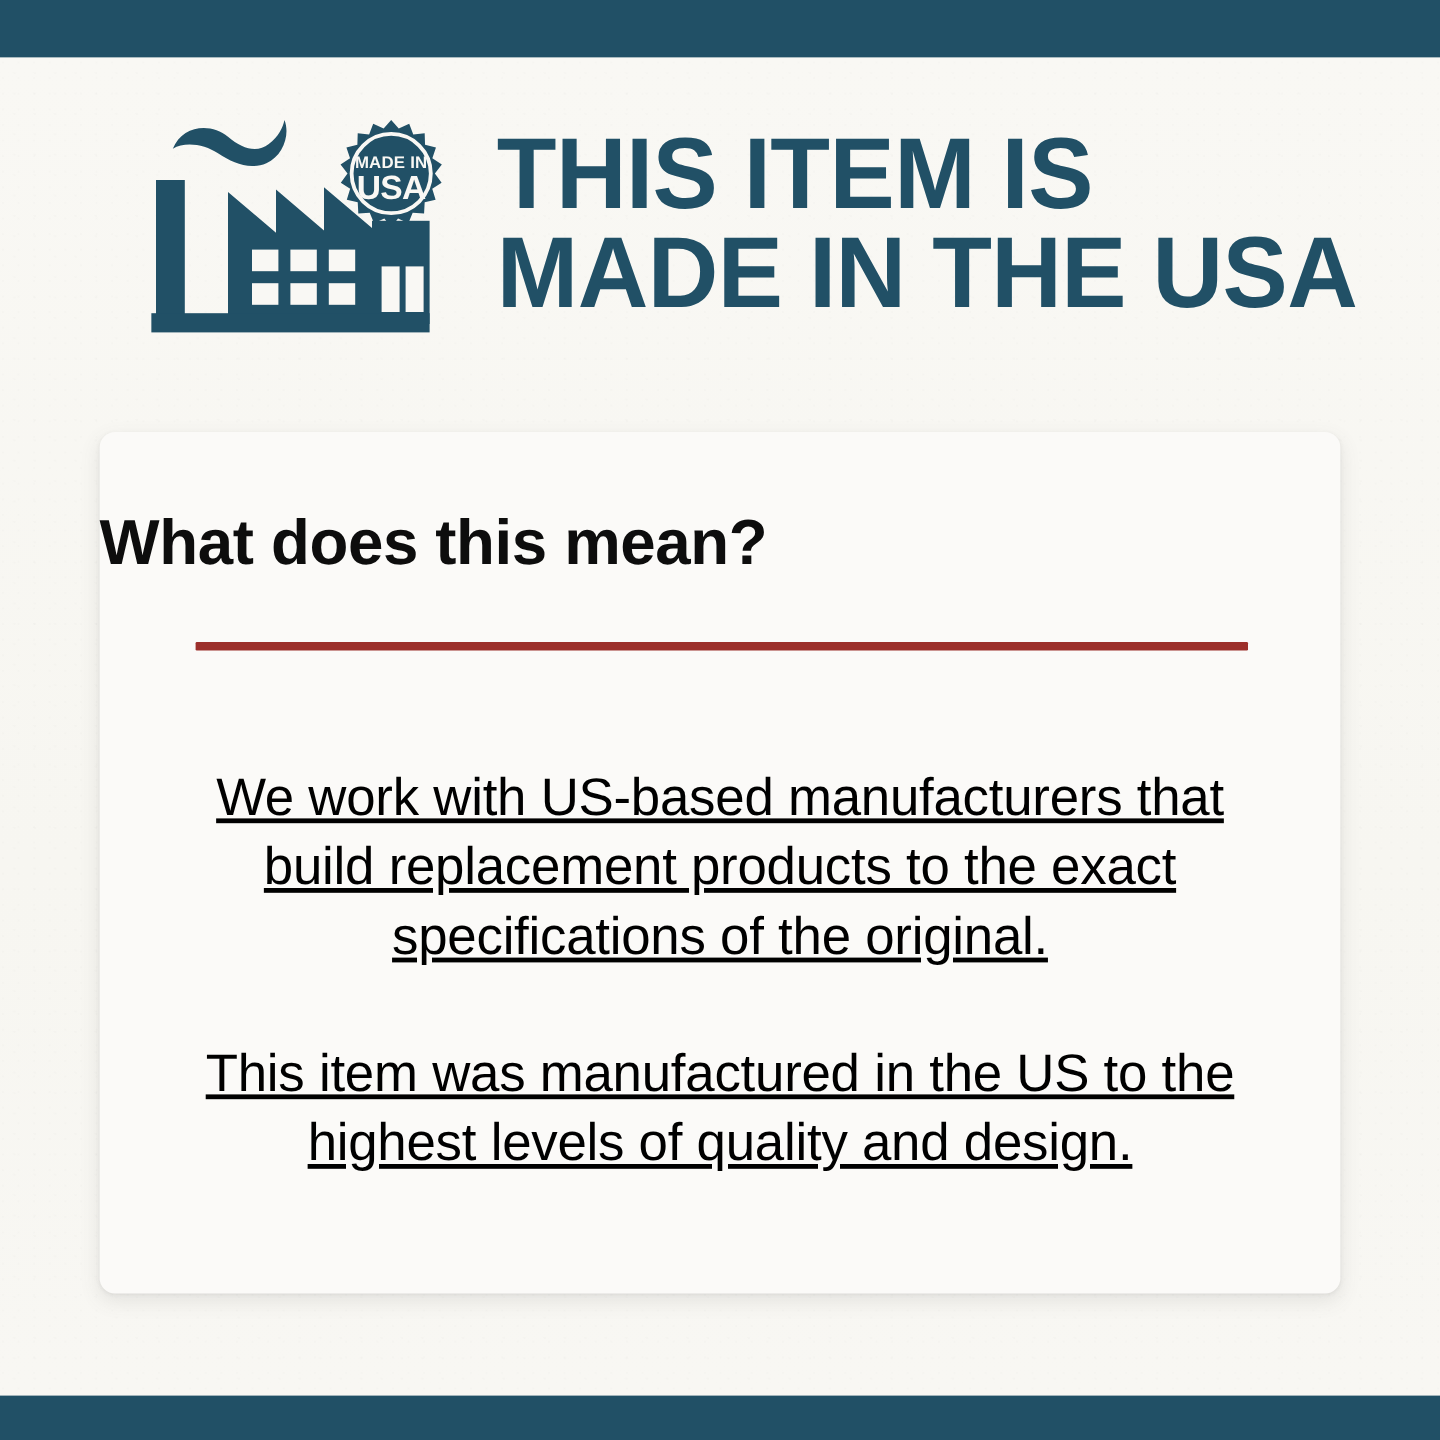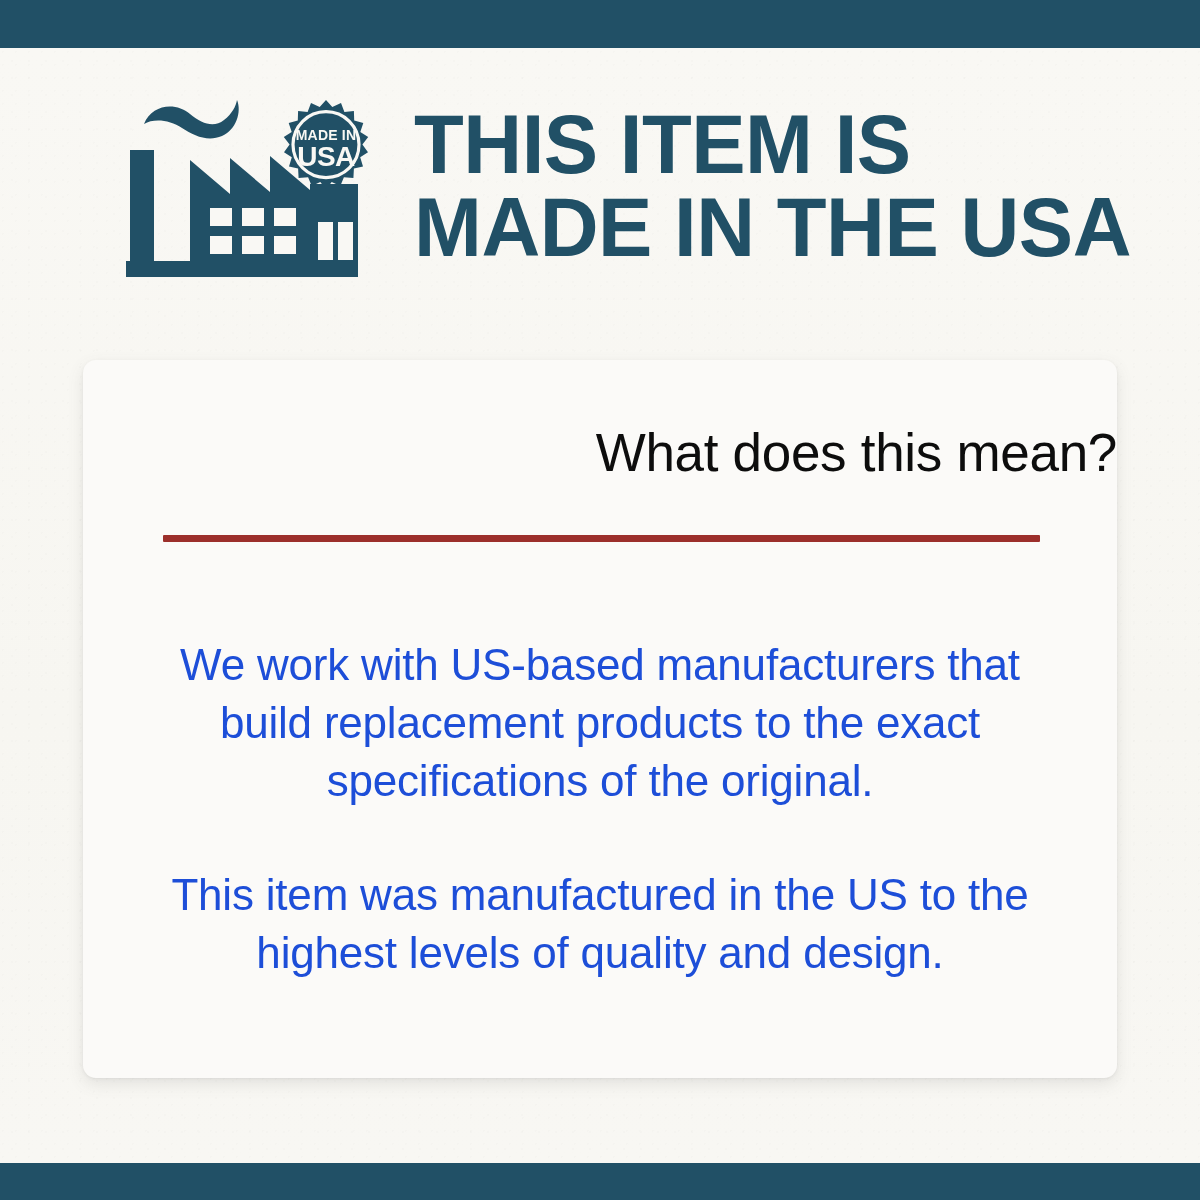--- a/index.html
+++ b/index.html
@@ -88,24 +88,24 @@
     background: #fbfaf8;
     border-radius: 13px;
     box-shadow: 0 6px 16px rgba(90,90,90,0.13),
                 0 1px 3px rgba(120,120,120,0.10);
   }
 
   .card-title {
     position: absolute;
     left: 0; top: 62px;
     width: 1034px;
-    text-align: right;
+    text-align: left;
     color: #0d0d0d;
     font-family: "Liberation Sans Narrow", "Liberation Sans", sans-serif;
-    font-weight: normal;
+    font-weight: bold;
     font-size: 53px;
     letter-spacing: -0.3px;
   }
 
   .divider {
     position: absolute;
     left: 80px;
     top: 175px;
     width: 877px;
     height: 7px;
@@ -114,26 +114,27 @@
   }
 
   .body-block {
     position: absolute;
     left: 50px;
     top: 232px;
     width: 934px;
     text-align: center;
   }
   .para {
-    color: #1d4ed8;
+    color: #000000;
     font-family: "Liberation Sans Narrow", "Liberation Sans", sans-serif;
     font-size: 44px;
     line-height: 1.32;
     letter-spacing: -0.2px;
     font-weight: normal;
+    text-decoration: underline;
   }
   .para.second {
     margin-top: 56px;
   }
 </style>
 </head>
 <body>
 
 <div id="page">
 

